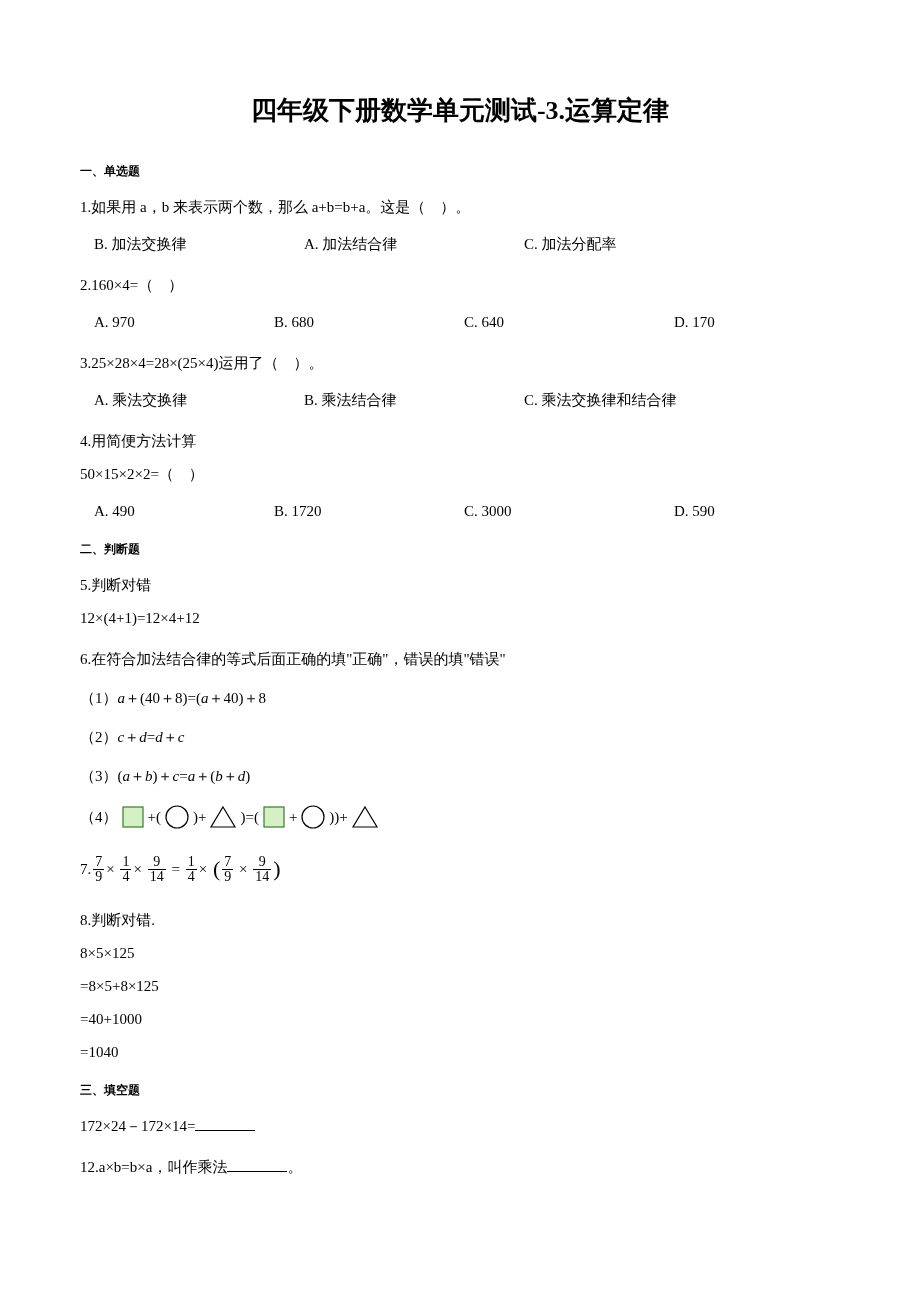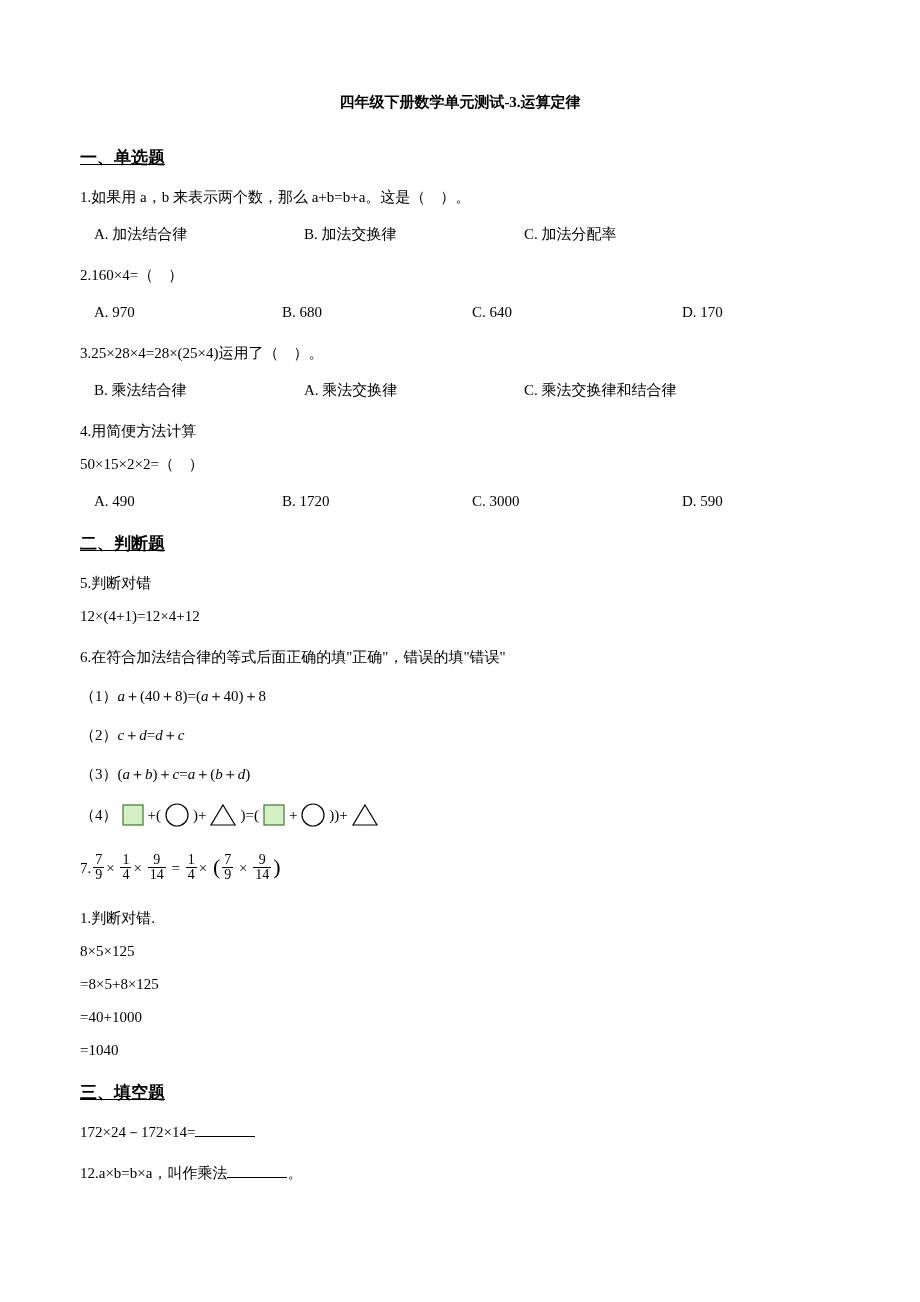--- a/index.html
+++ b/index.html
@@ -9,44 +9,43 @@
       color: #000;
       background: #fff;
       width: 920px;
       margin: 0;
       padding: 90px 80px 40px 80px;
       box-sizing: border-box;
     }
     .title {
       text-align: center;
       font-weight: bold;
-      font-size: 15px;
+      font-size: 26px;
       margin-bottom: 30px;
     }
     .section-header {
       font-weight: bold;
-      font-size: 17px;
+      font-size: 12px;
       margin-top: 12px;
       margin-bottom: 10px;
-      text-decoration: underline;
     }
     .question {
       margin: 8px 0;
       line-height: 2.2;
     }
     .choices {
       display: flex;
       margin-top: 4px;
       padding-left: 14px;
     }
     .choices-3 .choice:nth-child(1) { flex: 0 0 210px; }
     .choices-3 .choice:nth-child(2) { flex: 0 0 220px; }
     .choices-3 .choice:nth-child(3) { flex: 1; }
     .choices-4 .choice:nth-child(1) { flex: 0 0 180px; }
-    .choices-4 .choice:nth-child(2) { flex: 0 0 190px; margin-left: 8px; }
+    .choices-4 .choice:nth-child(2) { flex: 0 0 190px; }
     .choices-4 .choice:nth-child(3) { flex: 0 0 210px; }
     .choices-4 .choice:nth-child(4) { flex: 1; }
     .sub {
       margin: 6px 0 6px 0;
       line-height: 2.2;
     }
     .italic {
       font-style: italic;
       font-family: "Times New Roman", serif;
     }
@@ -74,41 +73,41 @@
 </head>
 <body>
 
 <div class="title">四年级下册数学单元测试-3.运算定律</div>
 
 <div class="section-header">一、单选题</div>
 
 <div class="question">
   <div>1.如果用 a，b 来表示两个数，那么 a+b=b+a。这是（　）。</div>
   <div class="choices choices-3">
+    <div class="choice">B. 加法交换律</div>
     <div class="choice">A. 加法结合律</div>
-    <div class="choice">B. 加法交换律</div>
     <div class="choice">C. 加法分配率</div>
   </div>
 </div>
 
 <div class="question">
   <div>2.160×4=（　）</div>
   <div class="choices choices-4">
     <div class="choice">A. 970</div>
     <div class="choice">B. 680</div>
     <div class="choice">C. 640</div>
     <div class="choice">D. 170</div>
   </div>
 </div>
 
 <div class="question">
   <div>3.25×28×4=28×(25×4)运用了（　）。</div>
   <div class="choices choices-3">
+    <div class="choice">A. 乘法交换律</div>
     <div class="choice">B. 乘法结合律</div>
-    <div class="choice">A. 乘法交换律</div>
     <div class="choice">C. 乘法交换律和结合律</div>
   </div>
 </div>
 
 <div class="question">
   <div>4.用简便方法计算</div>
   <div>50×15×2×2=（　）</div>
   <div class="choices choices-4">
     <div class="choice">A. 490</div>
     <div class="choice">B. 1720</div>
@@ -192,21 +191,21 @@
     </span>
   <span>&nbsp;×&nbsp;</span>
   <span class="frac">
       <span class="num">9</span>
       <span class="den">14</span>
     </span>
   <span style="font-size:22px;font-family:'Times New Roman';">)</span>
 </div>
 
 <div class="question">
-  <div>1.判断对错.</div>
+  <div>8.判断对错.</div>
   <div>8×5×125</div>
   <div>=8×5+8×125</div>
   <div>=40+1000</div>
   <div>=1040</div>
 </div>
 
 <div class="section-header">三、填空题</div>
 
 <div class="question">
   <div>

